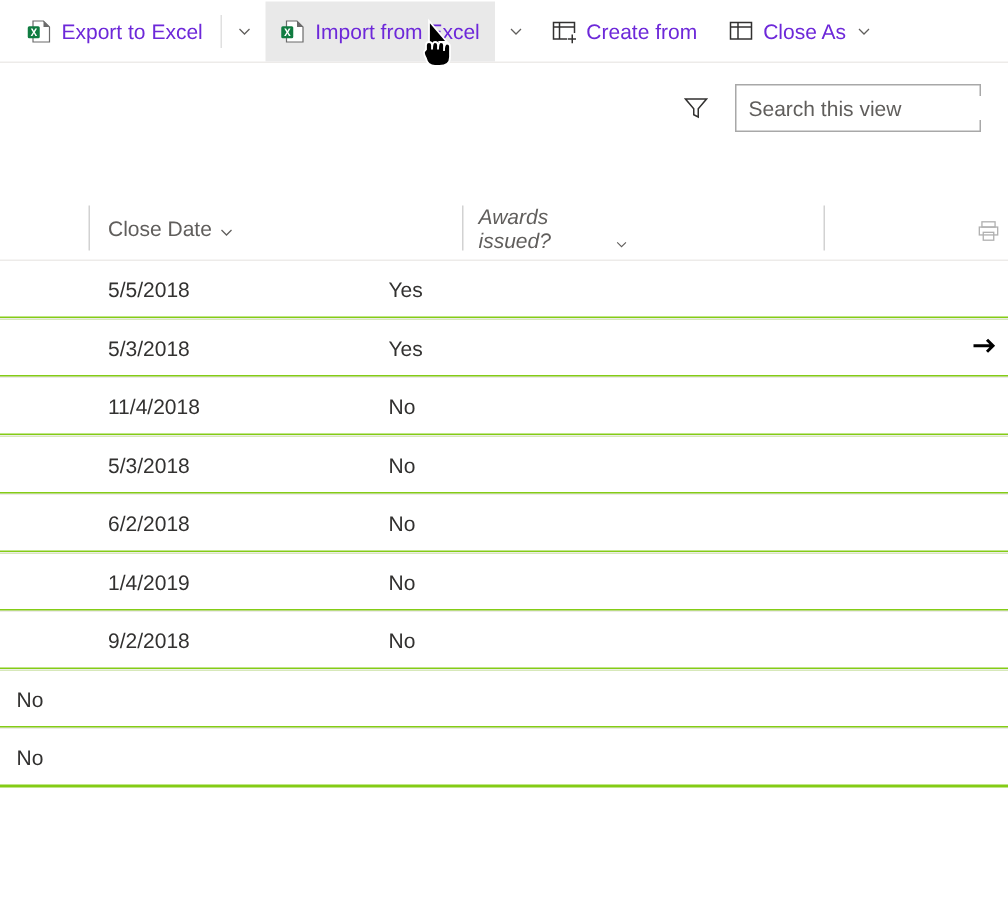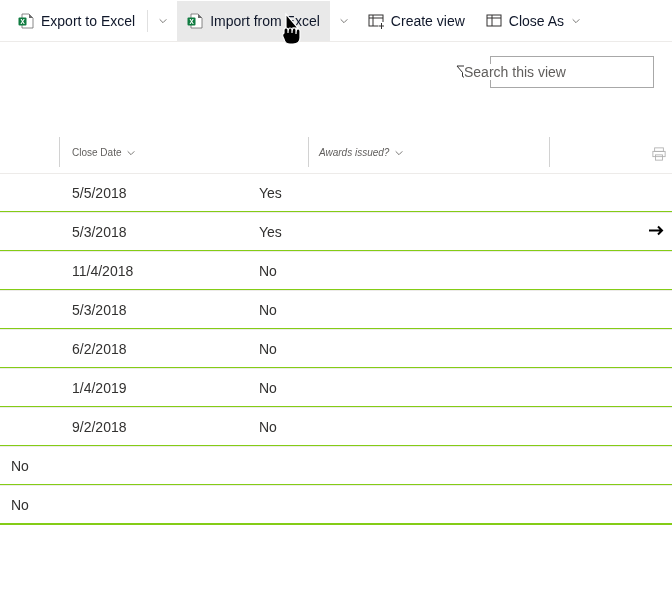--- a/index.html
+++ b/index.html
@@ -29,21 +29,21 @@
     }
     
     .toolbar-item {
       display: flex;
       align-items: center;
       padding: 0 10px;
       height: 40px;
       cursor: pointer;
       font-size: 14px;
       gap: 7px;
-      color: #0f172a;
+      color: #6d28d9;
     }
     
     .toolbar-item.hover {
       background: #e9e9e9;
     }
     
     .toolbar-divider {
       width: 1px;
       height: 22px;
       background: #e0e0e0;
@@ -93,21 +93,20 @@
       cursor: pointer;
     }
     
     .search-box {
       display: flex;
       align-items: center;
       border: 1px solid #a8a8a8;
       height: 32px;
       width: 164px;
       padding: 0 8px;
-      justify-content: flex-end;
     }
     
     .search-input {
       border: none;
       outline: none;
       flex: 1;
       font-size: 14px;
       font-family: inherit;
       color: #323130;
     }
@@ -131,21 +130,21 @@
     .col-divider {
       width: 1px;
       height: 30px;
       background: #d2d2d2;
     }
     
     .header-cell {
       display: flex;
       align-items: flex-end;
       padding: 0 10px;
-      font-size: 10px;
+      font-size: 14px;
       color: #605e5c;
       cursor: pointer;
       gap: 5px;
     }
     
     .header-cell-1 {
       width: 248px;
       padding-left: 12px;
     }
     
@@ -271,21 +270,21 @@
     <span class="view-icon">
       <svg viewBox="0 0 16 16">
           <rect x="1" y="2" width="14" height="11" stroke="#323130" fill="none" stroke-width="1"></rect>
           <line x1="1" y1="5" x2="15" y2="5" stroke="#323130" stroke-width="1"></line>
           <line x1="5" y1="2" x2="5" y2="13" stroke="#323130" stroke-width="1"></line>
           <rect x="10" y="9" width="7" height="7" fill="#fff"></rect>
           <line x1="13.5" y1="10" x2="13.5" y2="16" stroke="#323130" stroke-width="1"></line>
           <line x1="10.5" y1="13" x2="16" y2="13" stroke="#323130" stroke-width="1"></line>
         </svg>
     </span>
-    <span>Create view</span>
+    <span>Create from</span>
   </div>
 
   <div class="toolbar-item">
     <span class="view-icon">
       <svg viewBox="0 0 16 16">
           <rect x="1" y="2" width="14" height="11" stroke="#323130" fill="none" stroke-width="1"></rect>
           <line x1="1" y1="5" x2="15" y2="5" stroke="#323130" stroke-width="1"></line>
           <line x1="6" y1="2" x2="6" y2="13" stroke="#323130" stroke-width="1"></line>
         </svg>
     </span>

